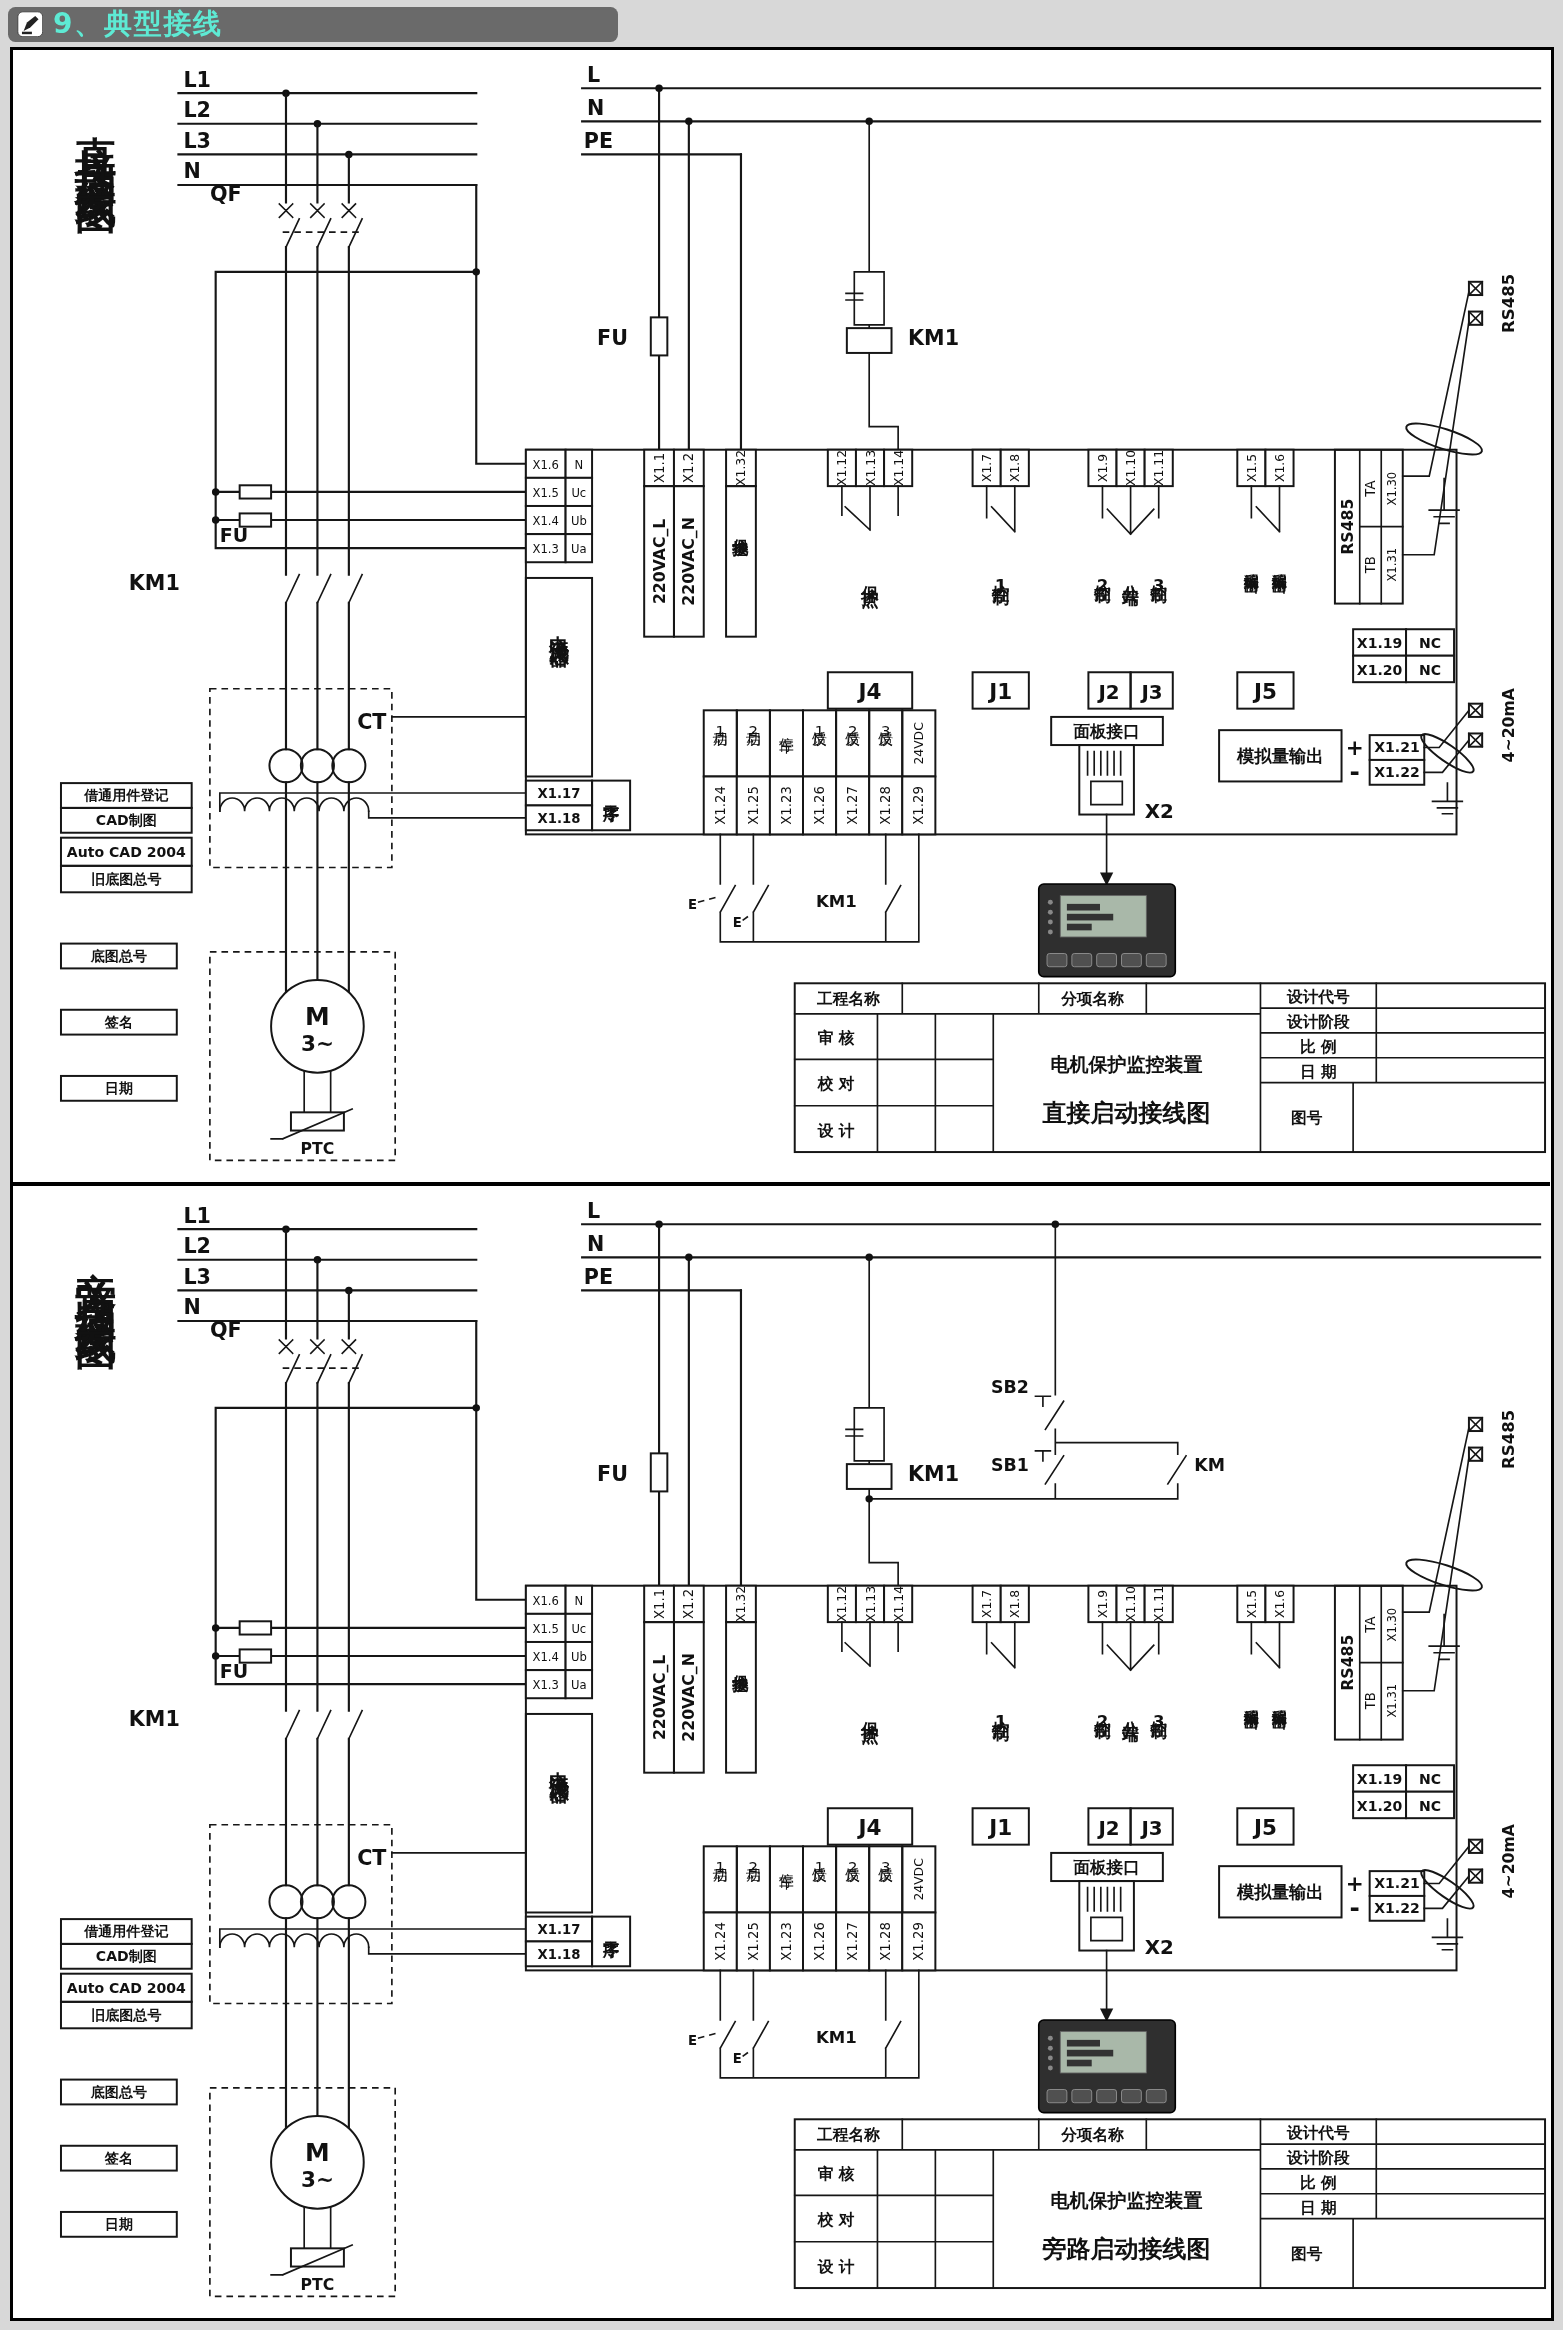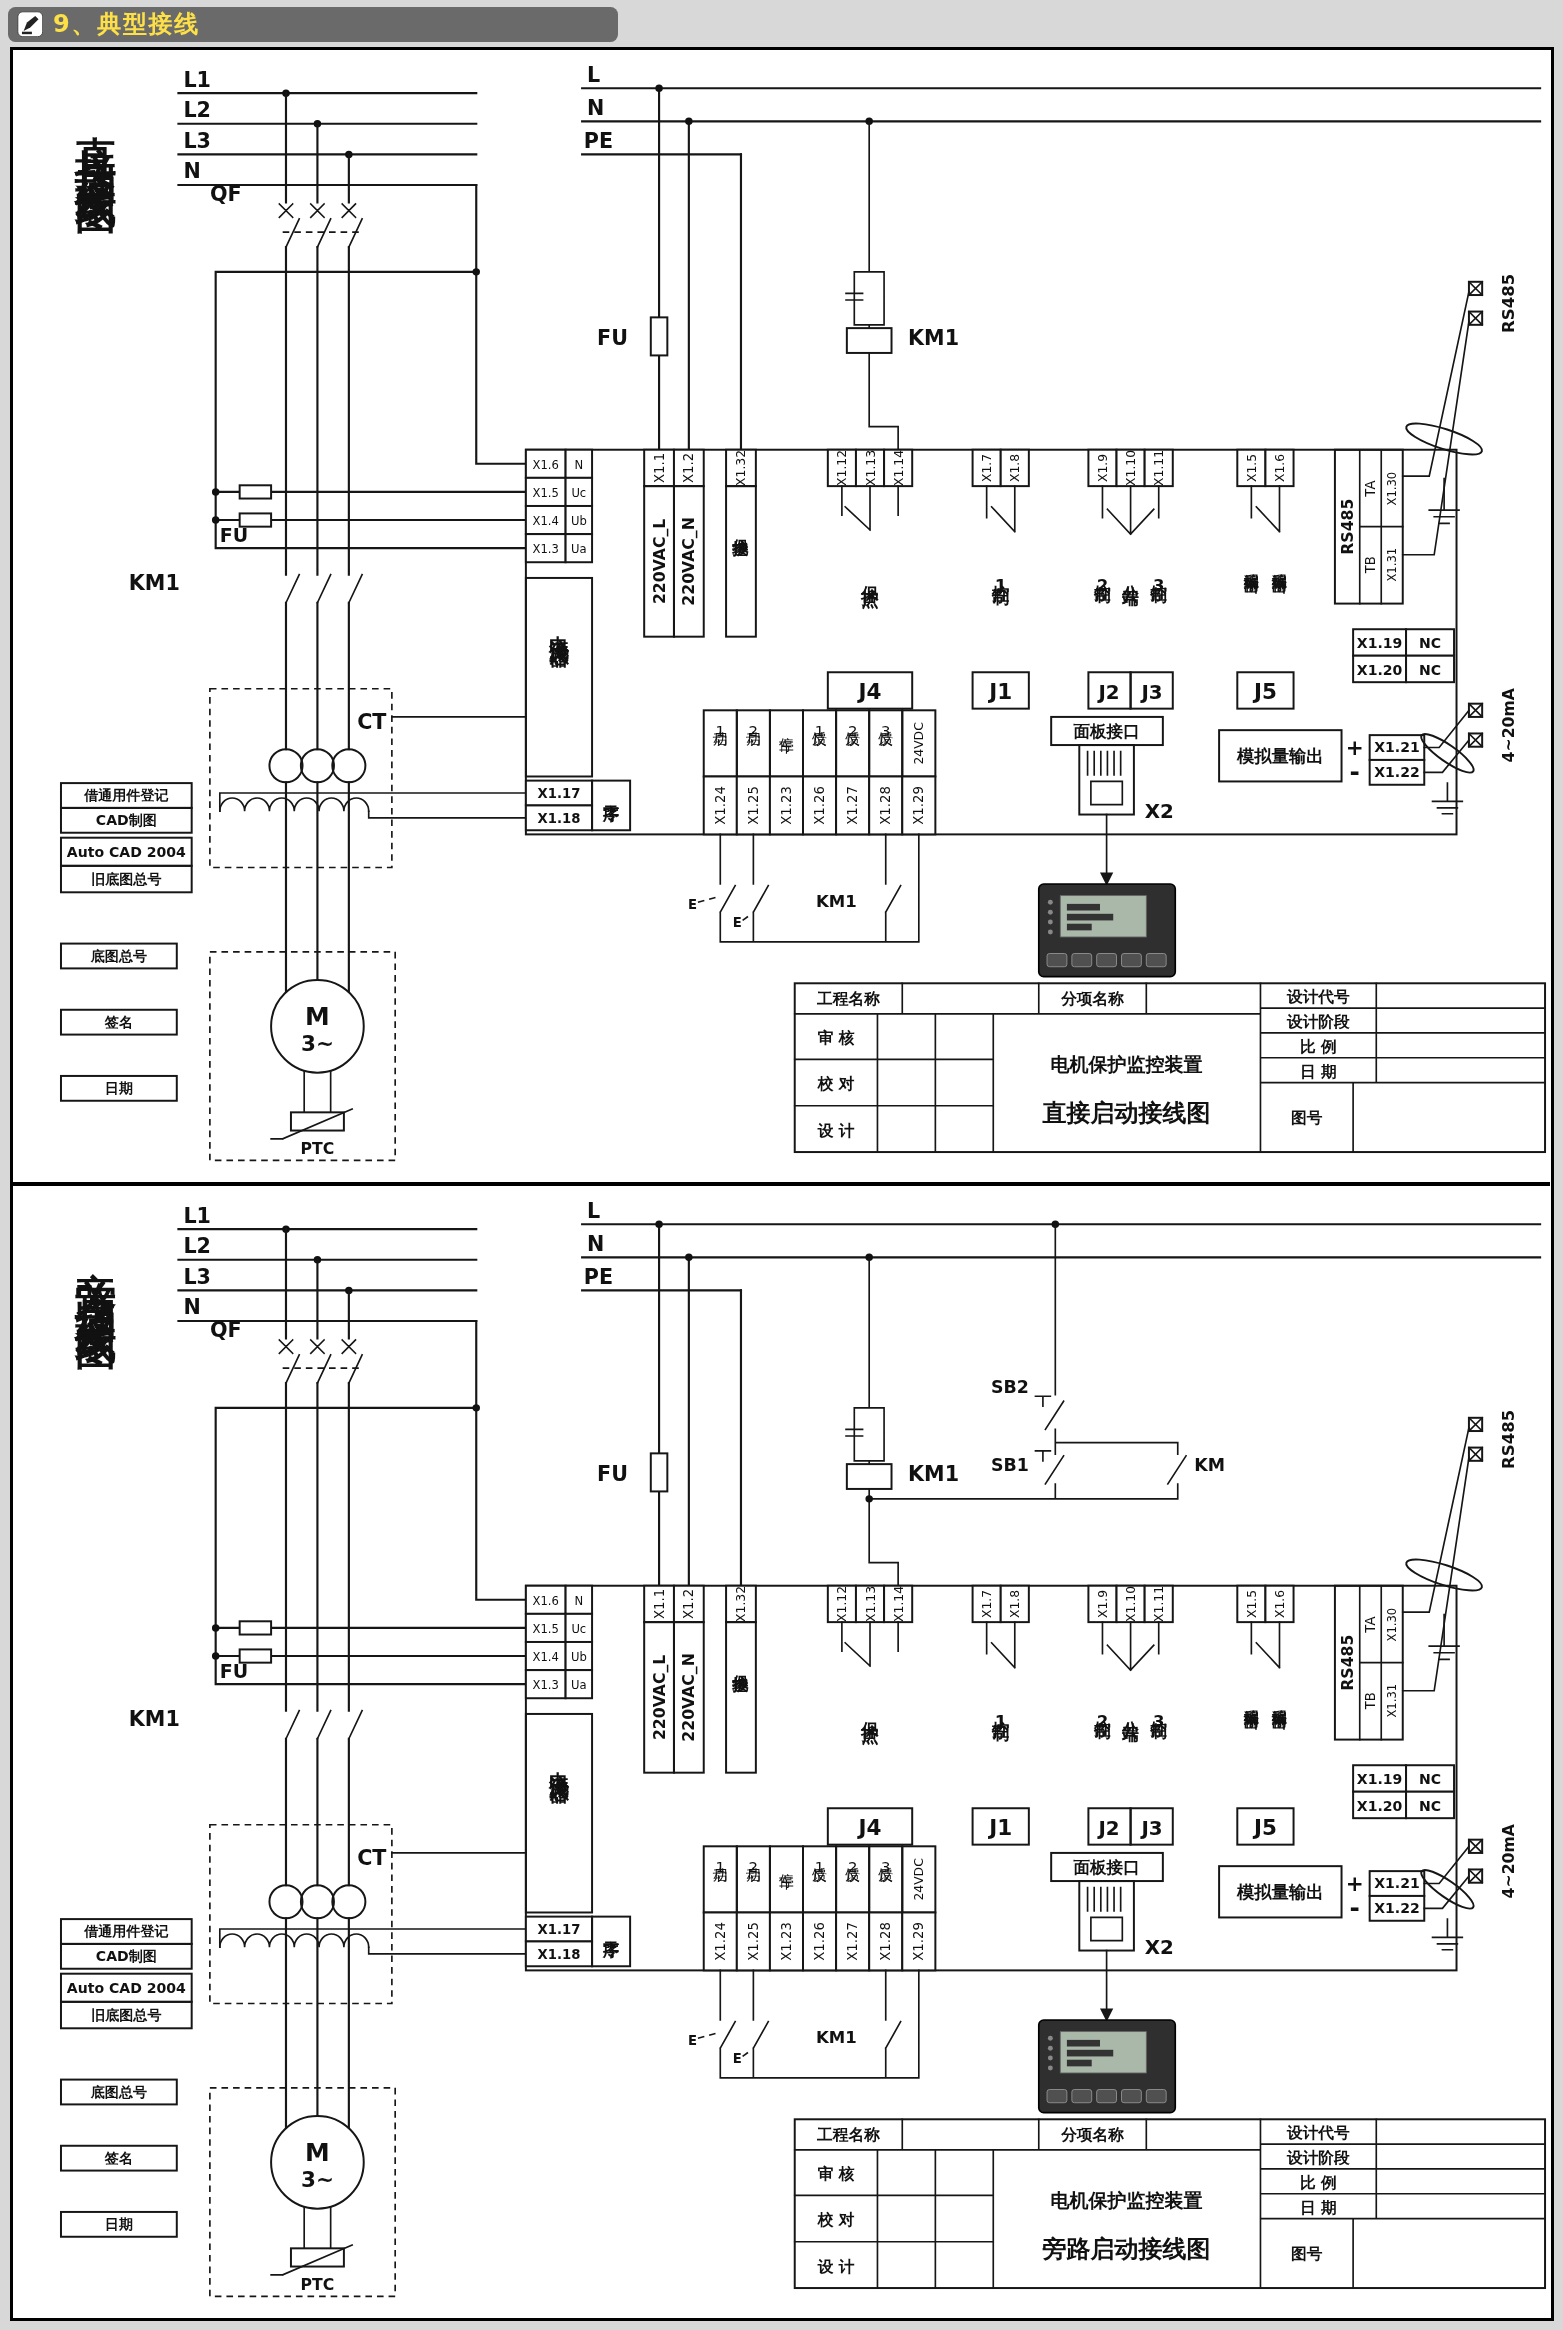--- a/index.html
+++ b/index.html
@@ -1,18 +1,18 @@
 <!DOCTYPE html>
 <html style="font-size:13.2px"><head>
 <meta charset="utf-8">
 <style>
   html,body{margin:0;padding:0;}
   body{width:1563px;height:2330px;position:relative;background:#d8d8d8;font-family:"DejaVu Sans",sans-serif;}
   .banner{position:absolute;left:8.3px;top:6.6px;width:610px;height:35px;background:#6a6a6a;border-radius:7.4px;display:flex;align-items:center;padding-left:8.3px;box-sizing:border-box;}
-  .banner .ttl{color:#fde047;font-size:24px;font-weight:bold;margin-left:10px;letter-spacing:1.7px;}
+  .banner .ttl{color:#5eead4;font-size:28px;font-weight:bold;margin-left:10px;letter-spacing:1.7px;}
   .frame{position:absolute;left:10px;top:47px;width:1544px;box-sizing:border-box;border:3.3px solid #000;background:#fff;}
   svg.panel{display:block;width:1537px;height:1132px;}
   .frame svg.panel:nth-of-type(2){border-top:4.1px solid #000;}
   
   .w{fill:none;stroke:#161616;stroke-width:2.6;stroke-linecap:square;}
   .wt{fill:none;stroke:#161616;stroke-width:2;stroke-linecap:square;}
   .wd{fill:none;stroke:#161616;stroke-width:2;stroke-dasharray:8 6;}
   .bx{fill:#fff;stroke:#161616;stroke-width:2.4;}
   .bxn{fill:none;stroke:#161616;stroke-width:2.4;}
   .dot{fill:#111;stroke:none;}

